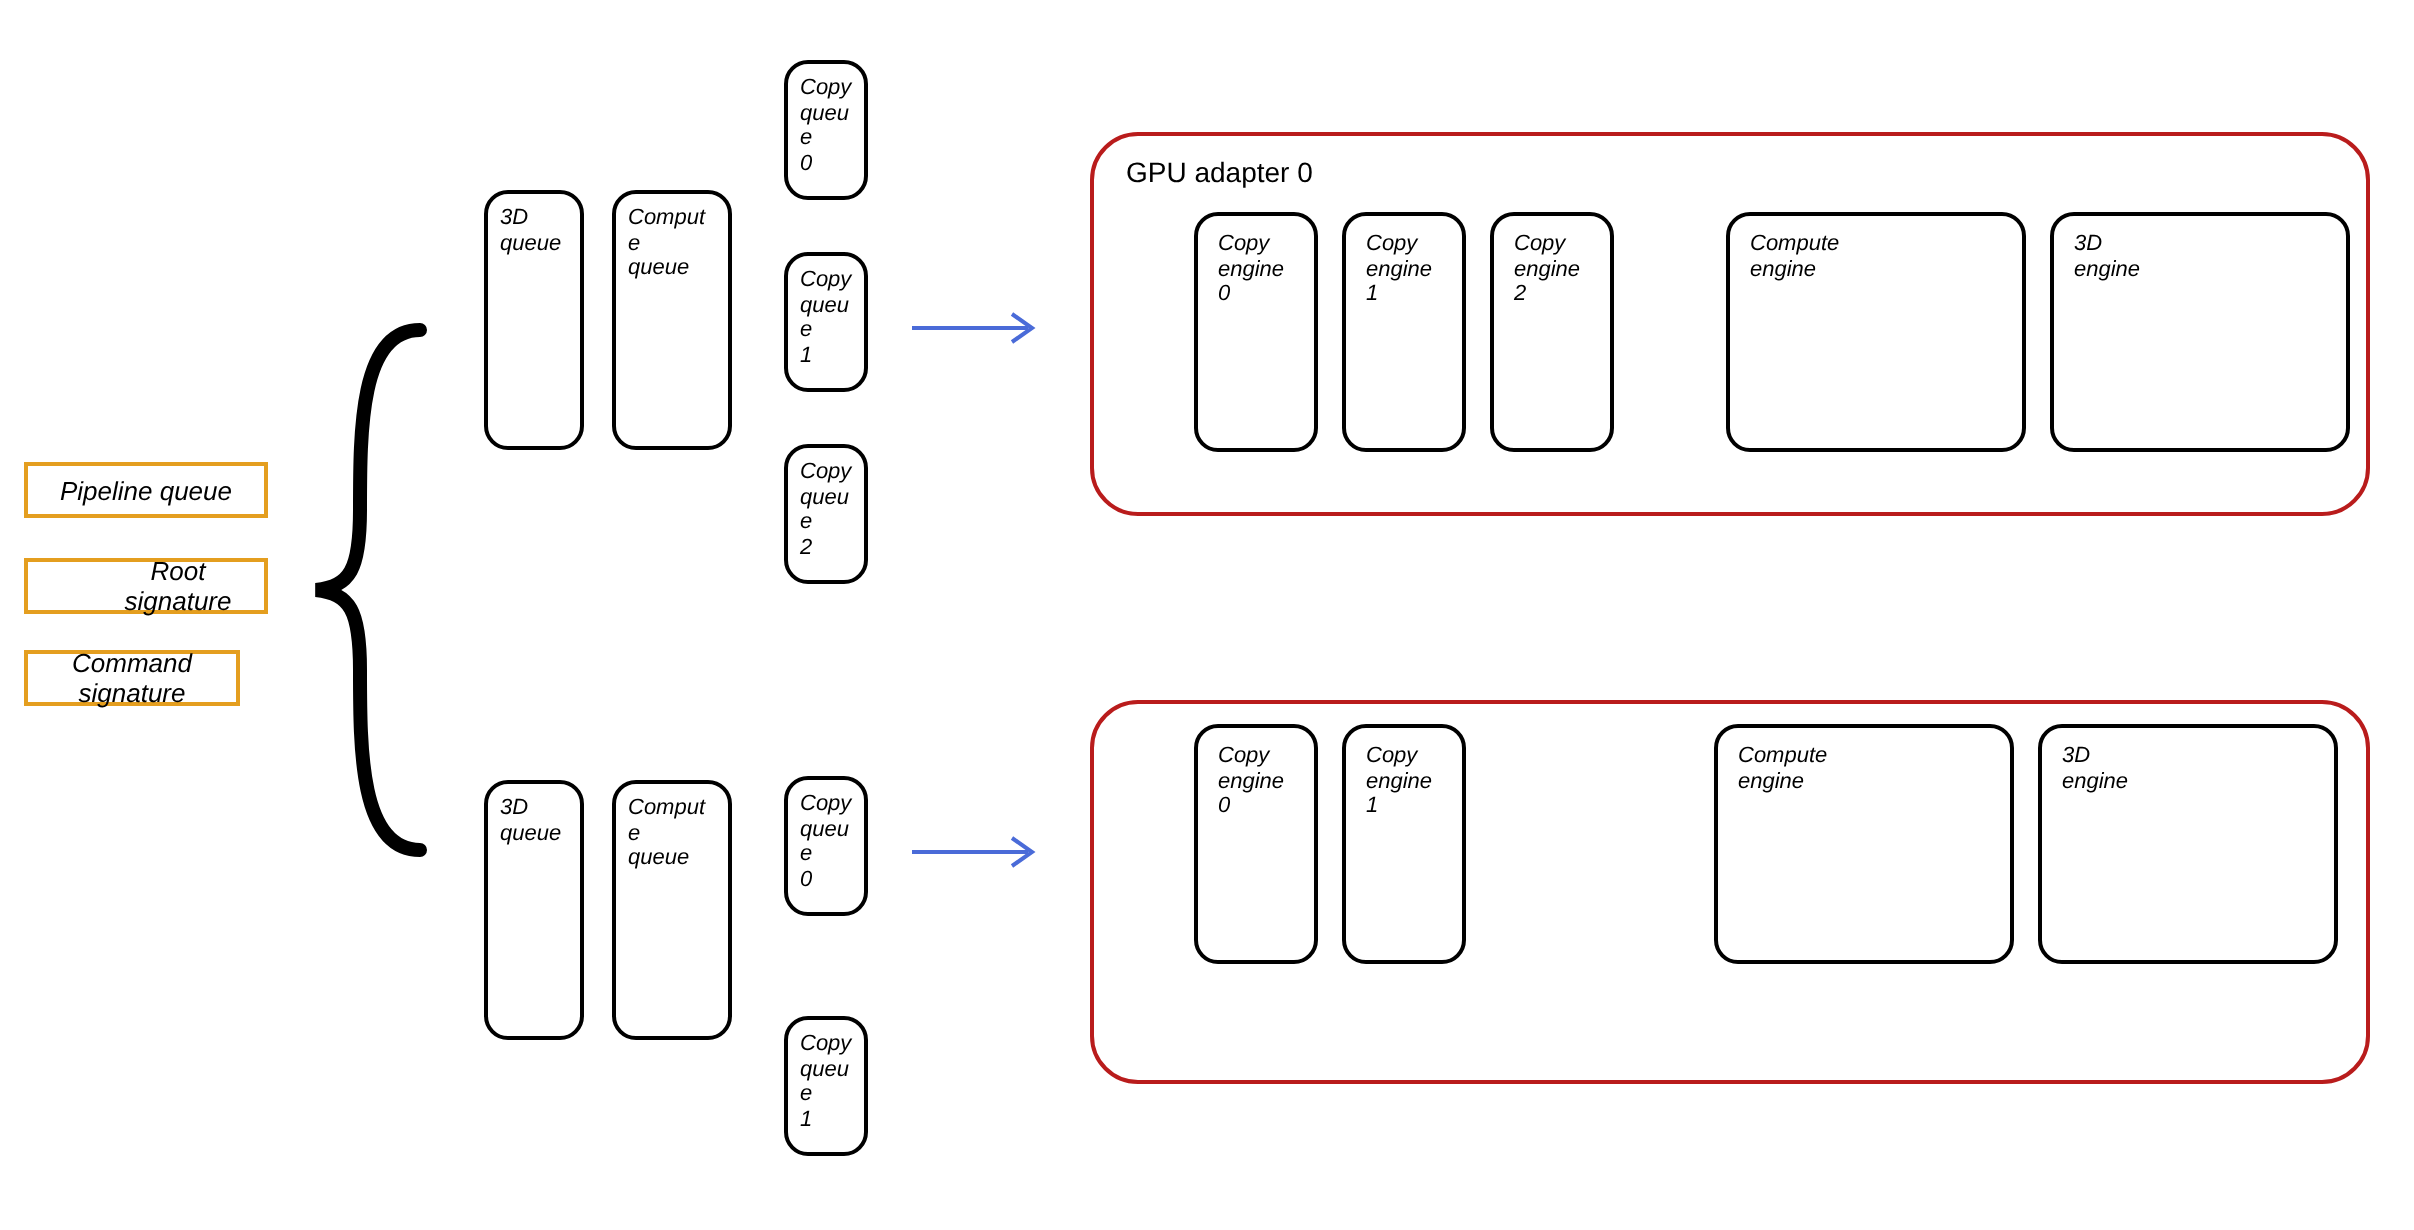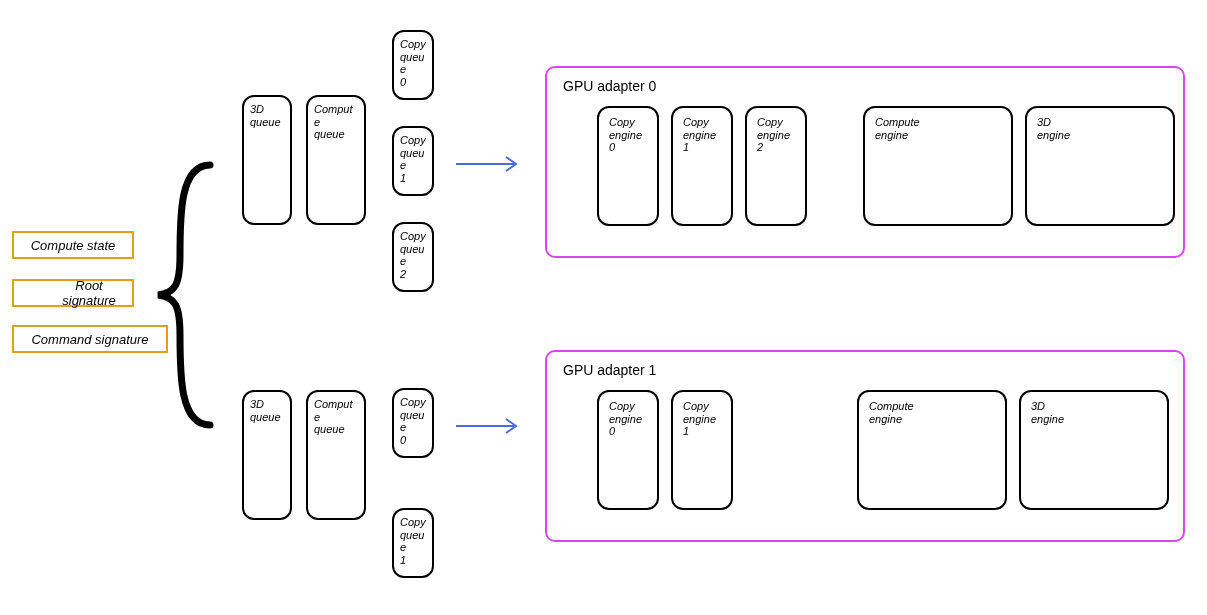--- a/index.html
+++ b/index.html
@@ -36,22 +36,22 @@
     padding: 6px 6px;
     font-size: 11px;
     line-height: 1.15;
     word-break: break-word;
   }
   .small-box.narrow { width: 50px;  height: 130px; }
   .small-box.smallh { width: 42px;  height: 70px;  }
 
   
   .adapter {
-    border: 2px solid #d946ef;
-    border-radius: 10px;
+    border: 2px solid #b91c1c;
+    border-radius: 24px;
     background: #fff;
     padding: 10px 8px 16px 16px;
   }
   .adapter-title { font-size: 14px; margin-bottom: 12px; }
   .engines-row { display: flex; align-items: flex-start; gap: 12px; }
   .engine {
     border: 2px solid #000;
     border-radius: 12px;
     background: #fff;
     padding: 8px 10px;
@@ -69,26 +69,26 @@
 
   
   .brace svg { display: block; }
 
   .label { white-space: pre-line; font-style: italic; }
 </style>
 </head>
 <body>
 
 <div class="abs orange-box" style="left:12px; top:231px;">
-  <span class="label">Compute state</span>
+  <span class="label">Pipeline queue</span>
 </div>
 <div class="abs orange-box" style="left:12px; top:279px;padding-left:42px;">
   <span class="label">Root signature</span>
 </div>
-<div class="abs orange-box" style="left:12px; top:325px; width:156px;">
+<div class="abs orange-box" style="left:12px; top:325px; width:108px;">
   <span class="label">Command signature</span>
 </div>
 
 <div class="abs brace" style="left:150px; top:155px;">
   <svg width="80" height="280" viewBox="0 0 80 280">
     <path d="M60 10
              C30 10 30 60 30 100
              C30 130 25 138 8 140
              C25 142 30 150 30 180
              C30 220 30 270 60 270" fill="none" stroke="#000" stroke-width="7" stroke-linecap="round"></path>
@@ -177,21 +177,20 @@
 </div>
 
 <div class="abs arrow" style="left:454px; top:416px;">
   <svg width="80" height="20" viewBox="0 0 80 20">
     <line x1="2" y1="10" x2="60" y2="10" stroke="#4a6bd8" stroke-width="2"></line>
     <polyline points="52,3 62,10 52,17" fill="none" stroke="#4a6bd8" stroke-width="2"></polyline>
   </svg>
 </div>
 
 <div class="abs adapter" style="left:545px; top:350px; width:640px; height:192px;">
-  <div class="adapter-title">GPU adapter 1</div>
   <div class="engines-row">
     <div style="width:22px; flex:0 0 auto;"></div>
     <div class="engine sm">
       <span class="label">Copy
 engine
 0</span>
     </div>
     <div class="engine sm">
       <span class="label">Copy
 engine

